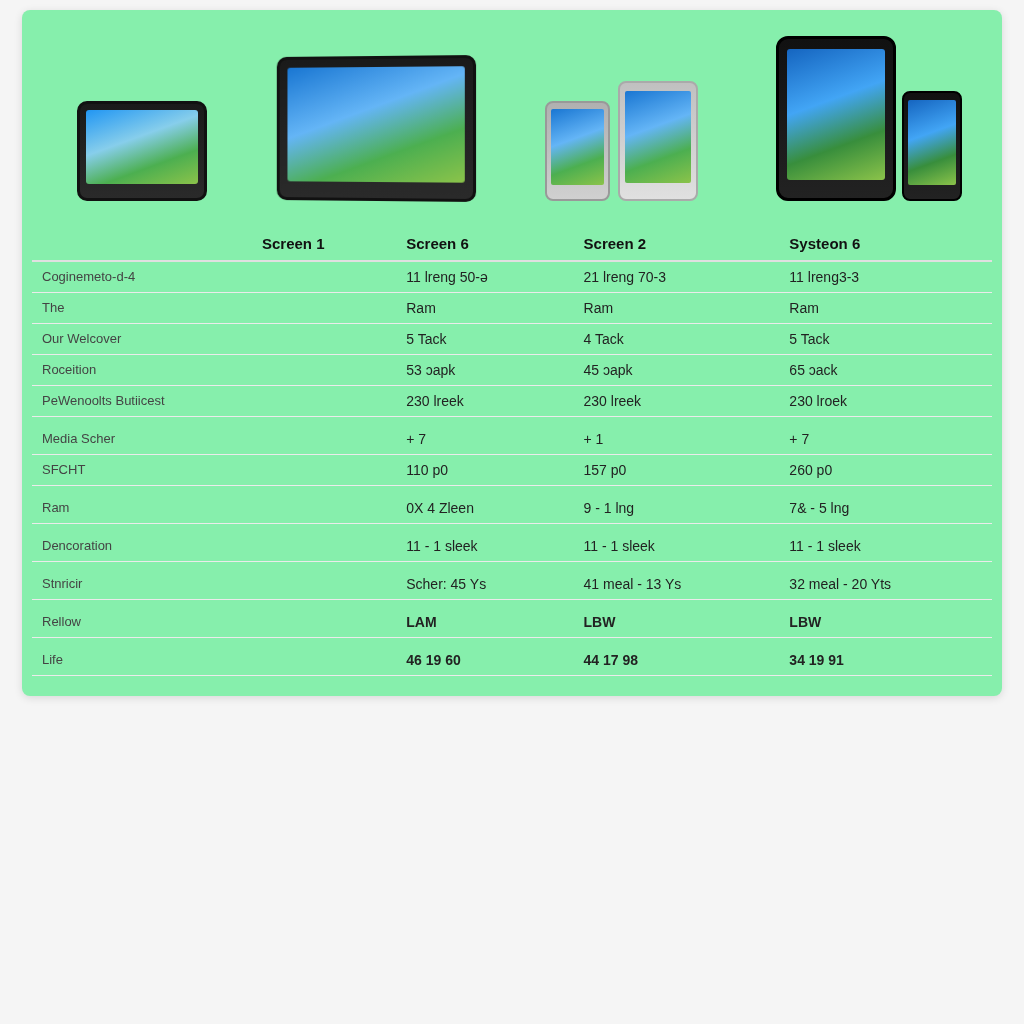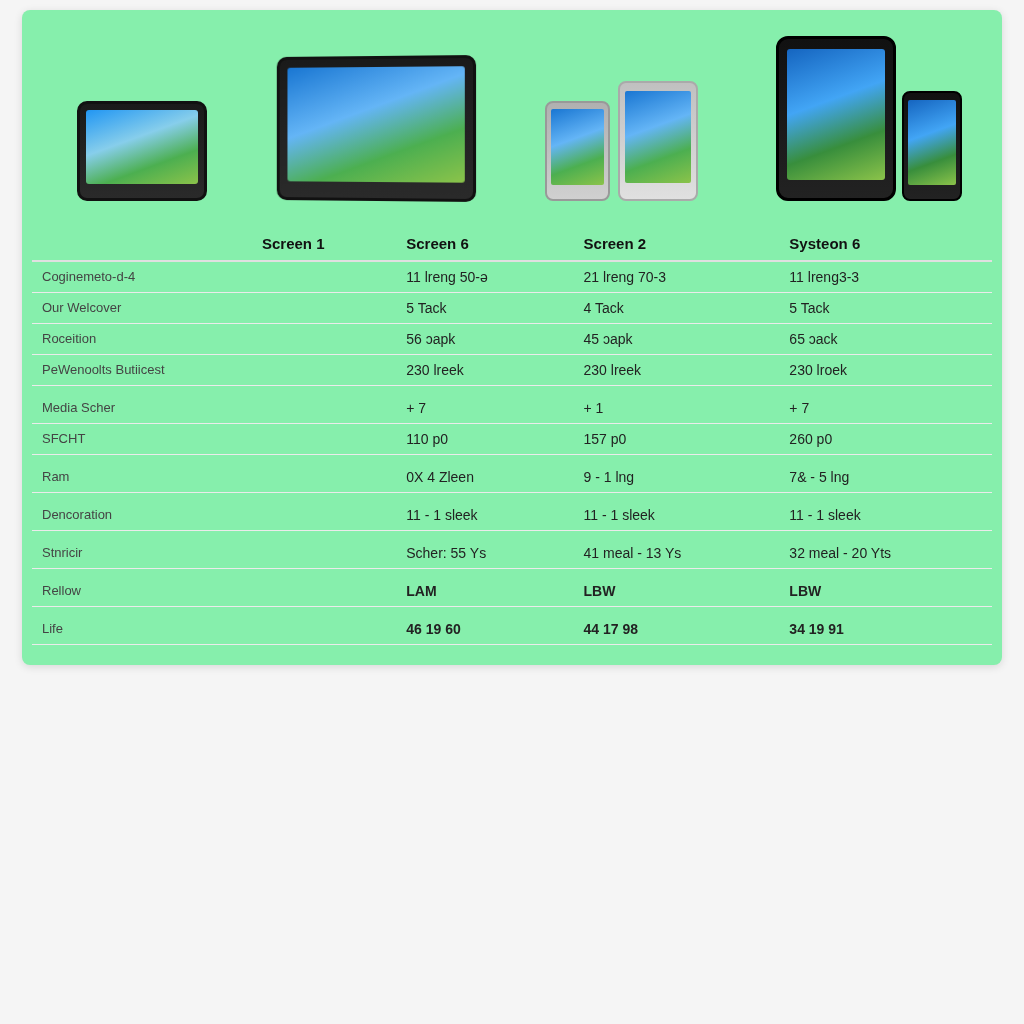--- a/index.html
+++ b/index.html
@@ -225,30 +225,37 @@
     </thead>
     <tbody id="table-body">
     <tr>
           <td>Coginemeto-d-4</td>
           <td></td>
           <td>11 lreng 50-ə</td>
           <td>21 lreng 70-3</td>
           <td>11 lreng3-3</td>
         </tr>
         <tr>
+          <td>The</td>
+          <td></td>
+          <td>Ram</td>
+          <td>Ram</td>
+          <td>Ram</td>
+        </tr>
+        <tr>
           <td>Our Welcover</td>
           <td></td>
           <td>5 Tack</td>
           <td>4 Tack</td>
           <td>5 Tack</td>
         </tr>
         <tr>
           <td>Roceition</td>
           <td></td>
-          <td>56 ɔapk</td>
+          <td>53 ɔapk</td>
           <td>45 ɔapk</td>
           <td>65 ɔack</td>
         </tr>
         <tr>
           <td>PeWenoolts Butiicest</td>
           <td></td>
           <td>230 lreek</td>
           <td>230 lreek</td>
           <td>230 lroek</td>
         </tr>
@@ -276,21 +283,21 @@
         <tr class="section-start">
           <td>Dencoration</td>
           <td></td>
           <td>11 - 1 sleek</td>
           <td>11 - 1 sleek</td>
           <td>11 - 1 sleek</td>
         </tr>
         <tr class="section-start">
           <td>Stnricir</td>
           <td></td>
-          <td>Scher: 55 Ys</td>
+          <td>Scher: 45 Ys</td>
           <td>41 meal - 13 Ys</td>
           <td>32 meal - 20 Yts</td>
         </tr>
         <tr class="section-start">
           <td>Rellow</td>
           <td></td>
           <td class="value-orange">LAM</td>
           <td class="value-orange">LBW</td>
           <td class="value-orange">LBW</td>
         </tr>

